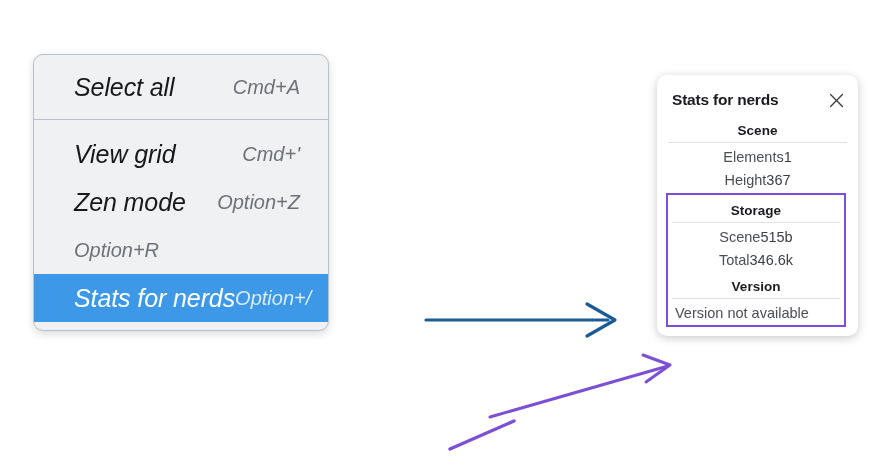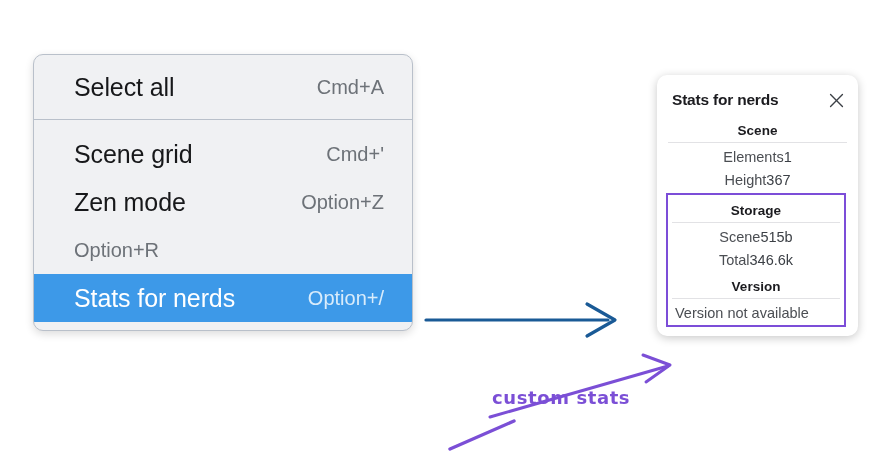--- a/index.html
+++ b/index.html
@@ -14,28 +14,29 @@
     overflow: hidden;
     font-family: "Liberation Sans", sans-serif;
     -webkit-font-smoothing: antialiased;
   }
 
   
   .context-menu {
     position: absolute;
     left: 33px;
     top: 54px;
-    width: 380px;
+    width: 296px;
     box-sizing: border-box;
     background: #f0f1f3;
     border: 1px solid #b9c0ca;
     border-radius: 10px;
     box-shadow: 0 3px 8px rgba(0,0,0,0.14);
     overflow: hidden;
     padding-bottom: 8px;
+    font-style: italic;
   }
   .menu-group {
     padding: 0;
   }
   .menu-group + .menu-group {
     border-top: 1px solid #b9c0ca;
   }
   .menu-group.first { padding-top: 8px; padding-bottom: 8px; }
   .menu-group.second { padding-top: 10px; }
 
@@ -171,21 +172,21 @@
 
   <div class="menu-group first">
     <div class="menu-item">
       <span class="menu-label">Select all</span>
       <span class="menu-shortcut">Cmd+A</span>
     </div>
   </div>
 
   <div class="menu-group second">
     <div class="menu-item">
-      <span class="menu-label">Scene grid</span>
+      <span class="menu-label">View grid</span>
       <span class="menu-shortcut">Cmd+'</span>
     </div>
     <div class="menu-item">
       <span class="menu-label">Zen mode</span>
       <span class="menu-shortcut">Option+Z</span>
     </div>
     <div class="menu-item">
       <span class="menu-shortcut">Option+R</span>
     </div>
     <div class="menu-item highlighted">
@@ -253,14 +254,13 @@
 </div>
 
 <div class="annotation-layer">
   <svg width="260" height="116" viewBox="0 0 260 116" xmlns="http://www.w3.org/2000/svg">
 
     <line x1="60" y1="72" x2="238" y2="21" stroke="#7b4fd6" stroke-width="3" stroke-linecap="round"></line>
     <polyline points="213,10 240,20 216,37" fill="none" stroke="#7b4fd6" stroke-width="3" stroke-linecap="round" stroke-linejoin="round"></polyline>
 
     <line x1="20" y1="104" x2="84" y2="76" stroke="#7b4fd6" stroke-width="3.4" stroke-linecap="round"></line>
   </svg>
-  <div class="annotation-text">custom stats</div>
 </div>
 
 </body></html>

